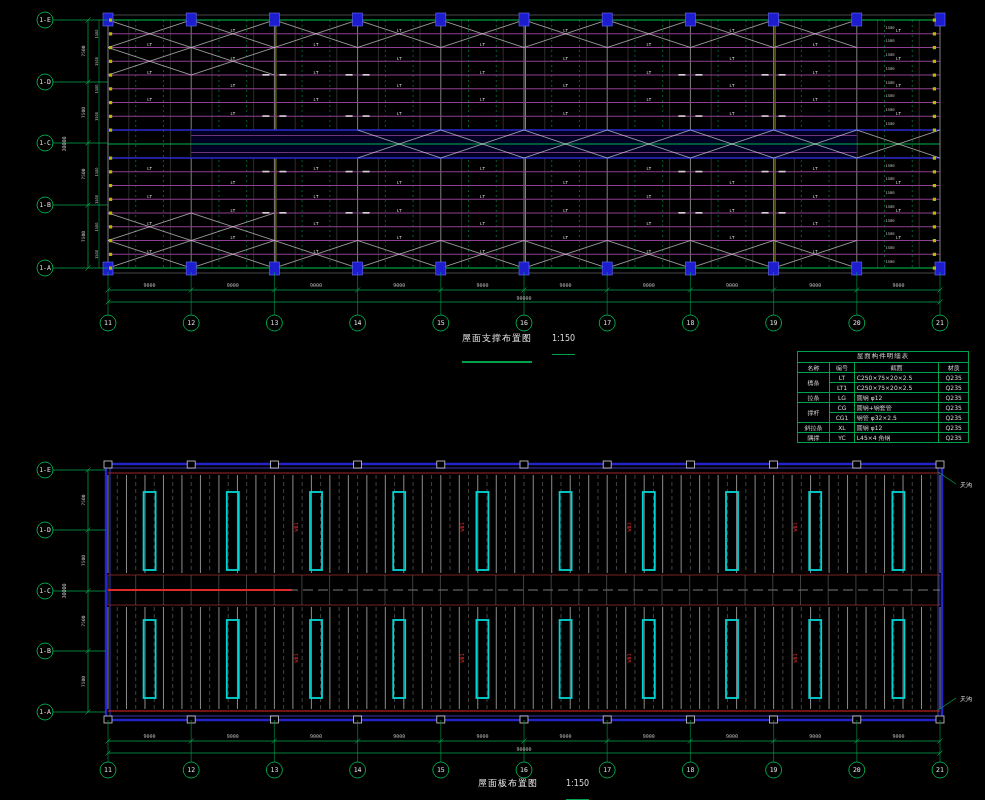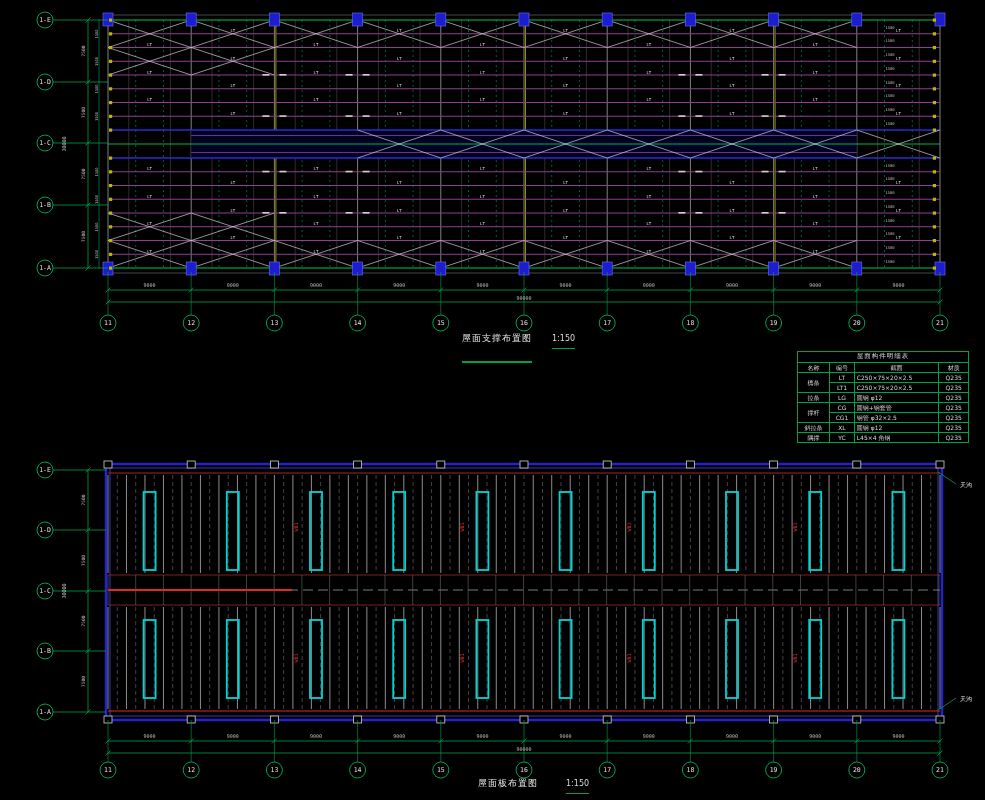--- a/index.html
+++ b/index.html
@@ -2,21 +2,21 @@
 <html><head>
 <meta charset="utf-8">
 <style>
   html,body{margin:0;padding:0;background:#000;}
   #stage{position:relative;width:985px;height:800px;background:#000;overflow:hidden;
          font-family:"DejaVu Sans",sans-serif;}
   #svg{position:absolute;left:0;top:0;}
   .title{position:absolute;color:#e8e8e8;font-size:9px;letter-spacing:1px;white-space:nowrap;
          border-bottom:2px solid #00a14b;padding-bottom:16px;}
   .scale{position:absolute;color:#d8d8d8;font-size:8px;white-space:nowrap;
-         border-bottom:1px solid #00a14b;padding-bottom:5px;}
+         border-bottom:1px solid #00a14b;padding-bottom:11px;}
   table.sched{position:absolute;left:797px;top:351px;width:172px;border-collapse:collapse;}
   table.sched td,table.sched th{border:1px solid #00a14b;color:#d8d8d8;font-size:6px;
          font-weight:normal;padding:0 2px;line-height:1.5;text-align:center;white-space:nowrap;}
   table.sched .ttl{border:1px solid #00a14b;font-size:6.5px;letter-spacing:1px;}
   table.sched td.sec{text-align:left;}
 </style>
 </head>
 <body>
 
 <div id="stage">

